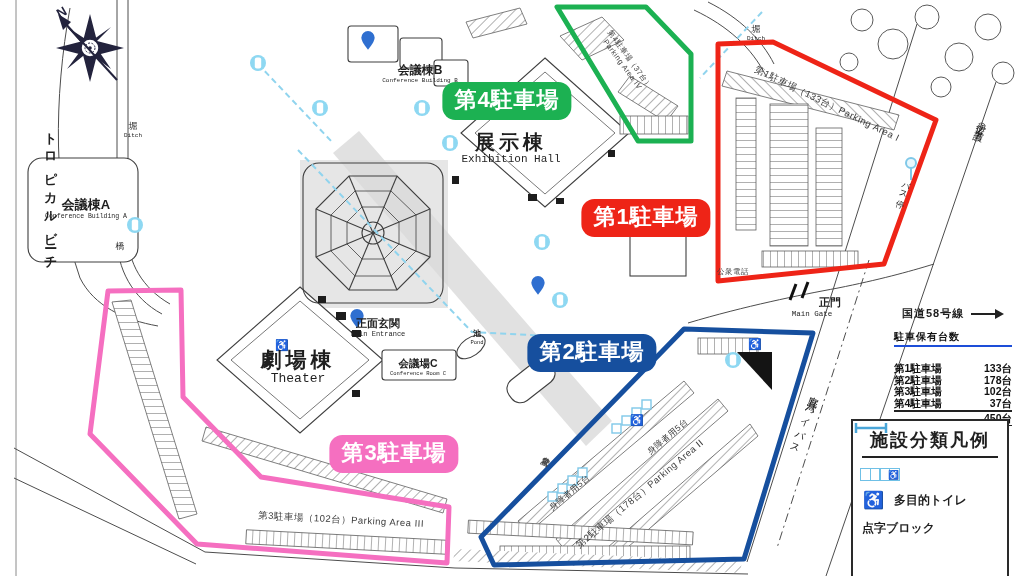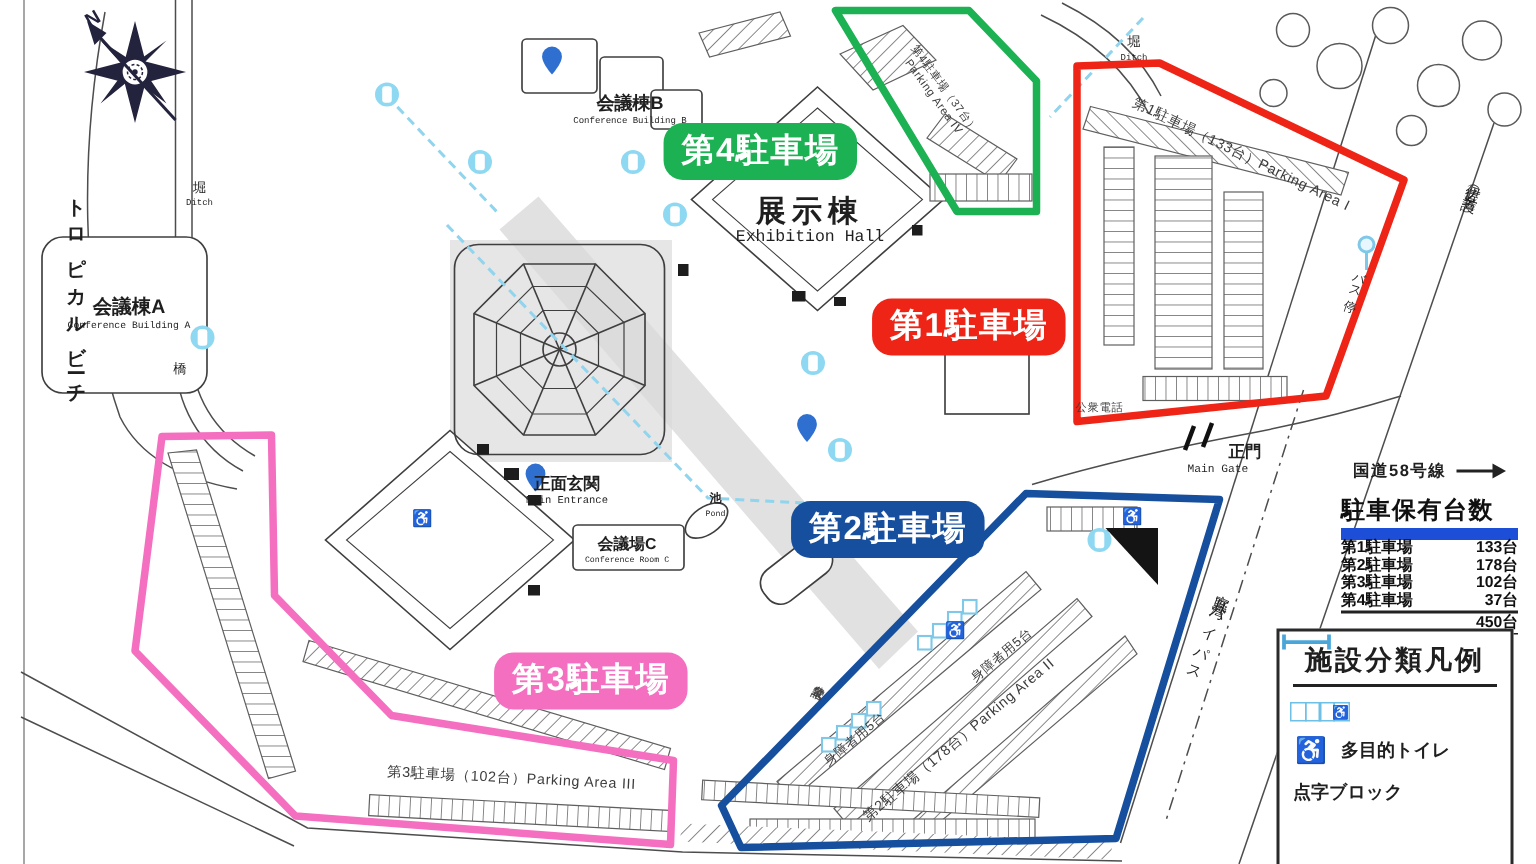--- a/index.html
+++ b/index.html
@@ -11,21 +11,21 @@
   .lbl .en{display:block;font-family:Liberation Mono, monospace;font-weight:400;}
   .rot{transform:translate(-50%,-50%) rotate(var(--r,0deg));}
   .vtext{writing-mode:vertical-rl;text-orientation:upright;}
   .badge{position:absolute;transform:translate(-50%,-50%);z-index:8;color:#fff;font-weight:700;
          font-size:22px;letter-spacing:1px;line-height:1;padding:7px 12px 9px;border-radius:13px;
          white-space:nowrap;}
   .diag{color:#3c3c3c;font-size:9.5px;letter-spacing:.5px;z-index:3;}
   .wrapdiag{white-space:normal;width:70px;font-size:7.5px;line-height:1.25;}
   
   .cap{position:absolute;left:894px;top:330px;width:118px;z-index:6;font-weight:700;color:#101010;}
-  .cap .t{font-size:16px;letter-spacing:1px;border-bottom:8px solid #1d4ed8;padding-bottom:1px;margin-bottom:0;}
+  .cap .t{font-size:10px;letter-spacing:1px;border-bottom:2px solid #1d4ed8;padding-bottom:1px;margin-bottom:16px;}
   .cap .rows{border-bottom:2px solid #222;padding-bottom:1px;}
   .cap .row{display:flex;justify-content:space-between;font-size:10.5px;line-height:11.5px;}
   .cap .total{text-align:right;font-size:10.5px;line-height:13px;border-bottom:1.5px solid #222;}
   
   .r58{position:absolute;left:902px;top:306px;display:flex;align-items:center;gap:7px;z-index:6;}
   .r58 .txt{font-size:11px;font-weight:700;letter-spacing:1px;}
   .arrow-shape{position:relative;width:26px;height:0;border-top:2.5px solid #222;}
   .arrow-shape::after{content:"";position:absolute;right:-7px;top:-6px;border-left:9px solid #222;
       border-top:5px solid transparent;border-bottom:5px solid transparent;}
   
@@ -257,23 +257,27 @@
       <line x1="117" y1="80" x2="64" y2="22" stroke-width="2"></line>
       <polygon points="58,14 71,22 63,30" stroke="none"></polygon>
     </g>
   </svg>
 
   <div class="badge" style="left: 507px; top: 101px; background-color: rgb(28, 177, 82);">第4駐車場</div>
   <div class="badge" style="left: 646px; top: 218px; background-color: rgb(238, 36, 23);">第1駐車場</div>
   <div class="badge" style="left: 592px; top: 353px; background-color: rgb(22, 79, 158);">第2駐車場</div>
   <div class="badge" style="left: 394px; top: 454px; background-color: rgb(245, 111, 192);">第3駐車場</div>
 
-  <div class="lbl" style="left:540px;top:148px;">
+  <div class="lbl" style="left:511px;top:148px;">
     <span style="font-size:20px;letter-spacing:4px;font-weight:600;">展示棟</span>
     <span class="en" style="font-size:11px;">Exhibition Hall</span>
+  </div>
+  <div class="lbl" style="left:298px;top:367px;">
+    <span style="font-size:21px;letter-spacing:4px;font-weight:600;">劇場棟</span>
+    <span class="en" style="font-size:13px;">Theater</span>
   </div>
   <div class="lbl" style="left:86px;top:208px;">
     <span style="font-size:13px;font-weight:600;">会議棟A</span>
     <span class="en" style="font-size:6.5px;">Conference Building A</span>
   </div>
   <div class="lbl" style="left:420px;top:56px;margin-top:16px;">
     <span style="font-size:12px;font-weight:600;">会議棟B</span>
     <span class="en" style="font-size:6px;">Conference Building B</span>
   </div>
   <div class="lbl" style="left:418px;top:365px;">

